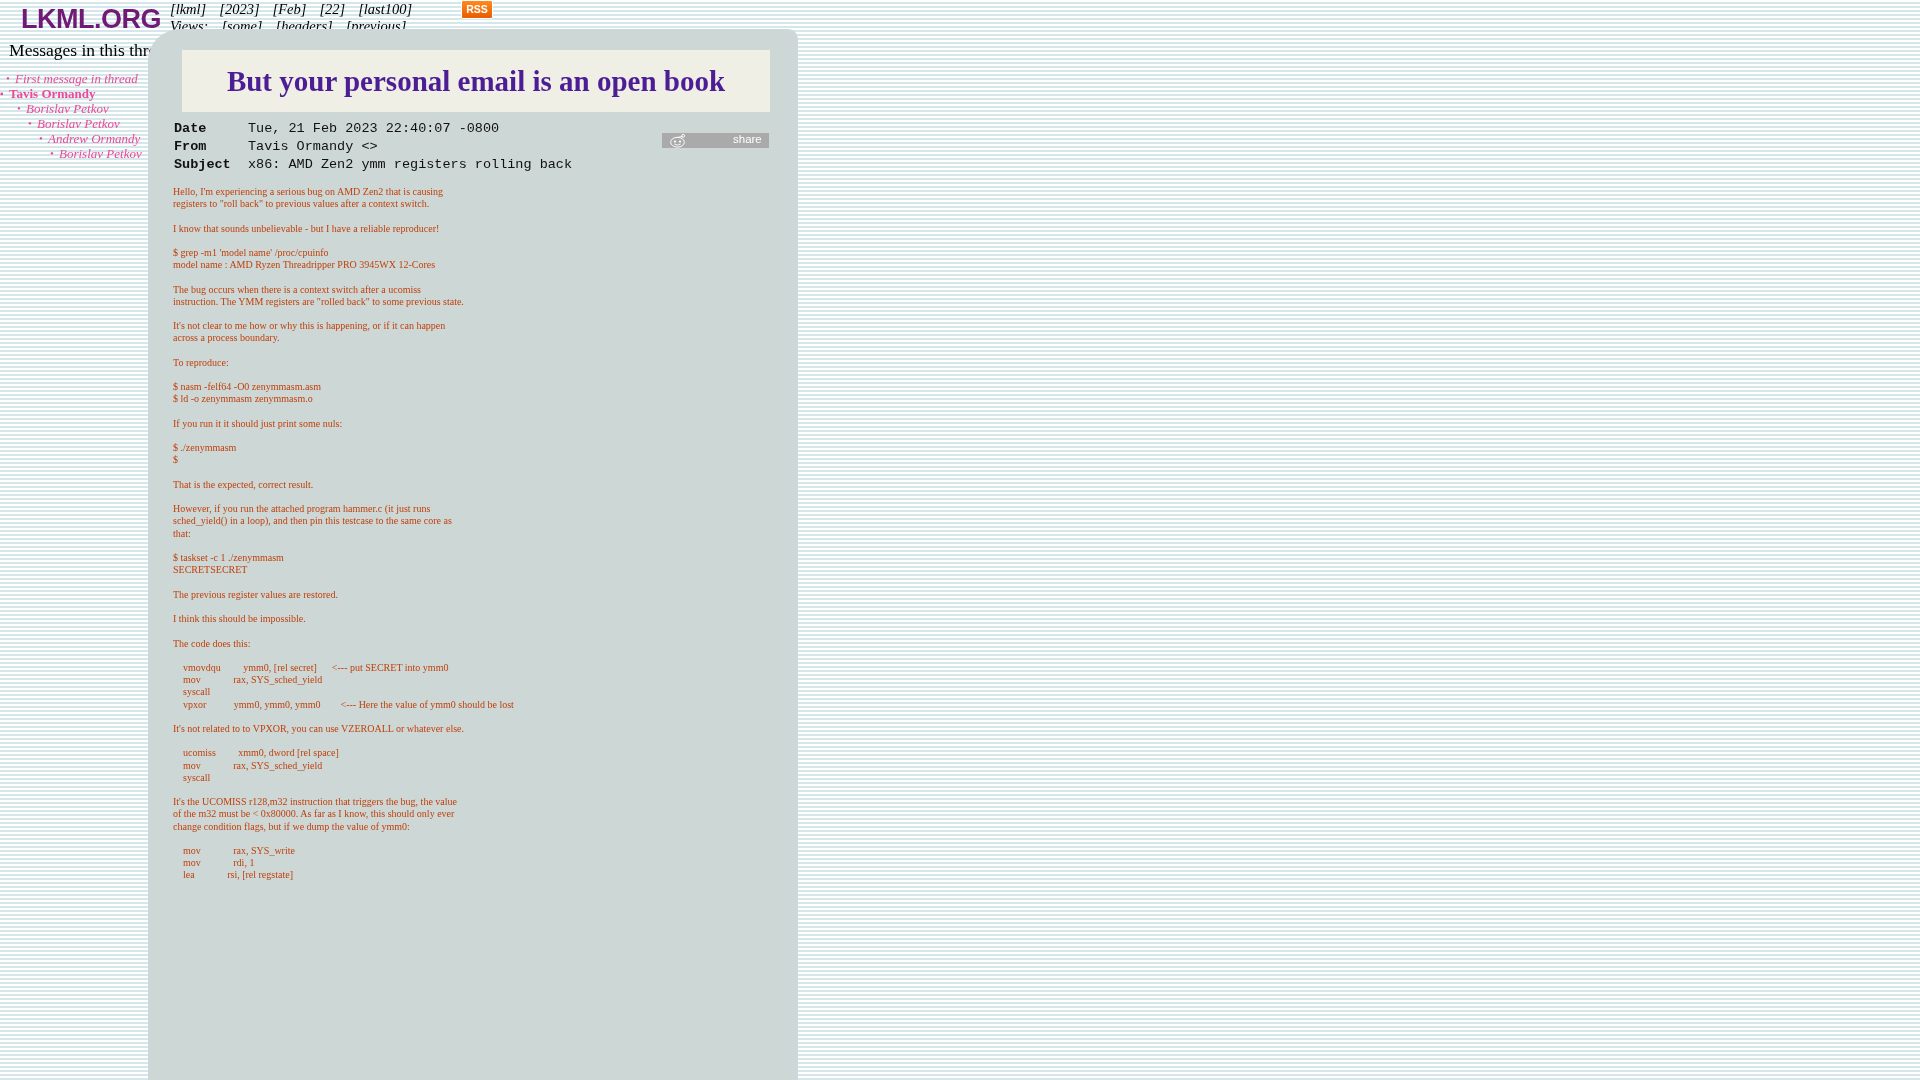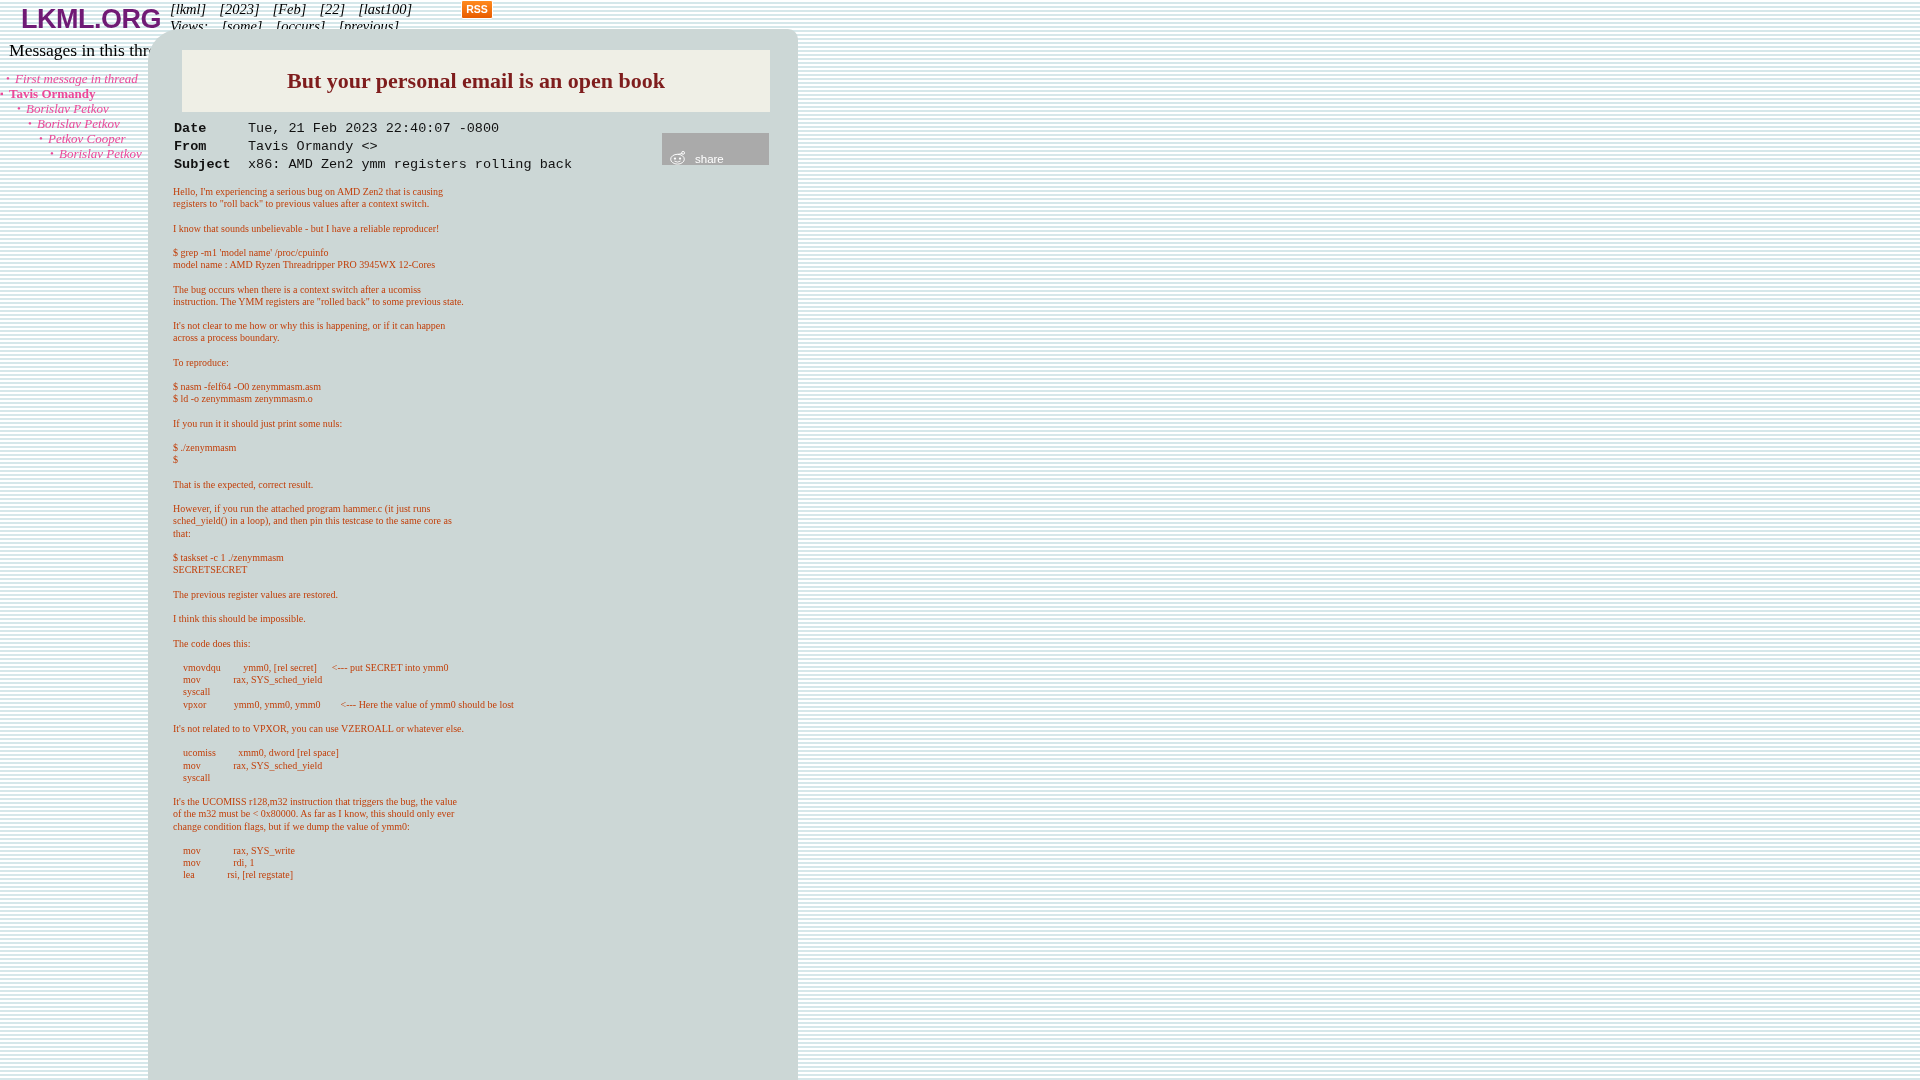--- a/index.html
+++ b/index.html
@@ -142,22 +142,22 @@
     width: 588px;
     height: 62px;
     background: #efefe6;
     display: flex;
     align-items: center;
     justify-content: center;
   }
   .subject-banner .subject-text {
     font-family: "Liberation Serif", serif;
     font-weight: bold;
-    font-size: 22px;
-    color: #7f1d1d;
+    font-size: 29px;
+    color: #4c1d95;
     text-align: right;
   }
 
   .headers {
     position: absolute;
     left: 26px;
     top: 91px;
     font-family: "Liberation Mono", monospace;
     font-size: 13.5px;
     line-height: 18px;
@@ -169,26 +169,27 @@
     width: 74px;
     font-weight: bold;
   }
   .hdr-val { }
 
   .share-btn {
     position: absolute;
     left: 514px;
     top: 104px;
     width: 107px;
-    height: 32px;
+    height: 15px;
     background: #aaaaaa;
     display: flex;
-    align-items: flex-end;
+    align-items: flex-start;
     padding-left: 7px;
     cursor: pointer;
+    gap: 38px;
   }
   .share-btn .reddit-icon { width: 17px; height: 15px; flex: 0 0 auto; }
   .share-btn .share-label {
     font-family: "Liberation Sans", sans-serif;
     font-size: 11.5px;
     color: #ffffff;
     margin-left: 9px;
   }
 
   .body-text {
@@ -210,28 +211,28 @@
 <div class="page">
 
   <div class="sidebar">
     <div class="logo">LKML.ORG</div>
     <div class="thread-title">Messages in this thread</div>
     <ul class="thread" id="thread-list">
         <li style="padding-left: 6px;"><span class="bullet">•</span><span class="label">First message in thread</span></li>
         <li class="current" style=""><span class="bullet">▪</span><span class="label">Tavis Ormandy</span></li>
         <li style="padding-left: 17px;"><span class="bullet">•</span><span class="label">Borislav Petkov</span></li>
         <li style="padding-left: 28px;"><span class="bullet">•</span><span class="label">Borislav Petkov</span></li>
-        <li style="padding-left: 39px;"><span class="bullet">•</span><span class="label">Petkov Cooper</span></li>
+        <li style="padding-left: 39px;"><span class="bullet">•</span><span class="label">Andrew Ormandy</span></li>
         <li style="padding-left: 50px;"><span class="bullet">•</span><span class="label">Borislav Petkov</span></li>
       </ul>
   </div>
 
   <div class="topnav">
     <div class="row1" id="nav-row-1"><span class="navlink">[lkml]</span><span class="navlink">[2023]</span><span class="navlink">[Feb]</span><span class="navlink">[22]</span><span class="navlink">[last100]</span><span class="rss-badge">RSS</span></div>
-    <div class="row2" id="nav-row-2"><span class="navlink views-label">Views:</span><span class="navlink">[some]</span><span class="navlink">[occurs]</span><span class="navlink">[previous]</span></div>
+    <div class="row2" id="nav-row-2"><span class="navlink views-label">Views:</span><span class="navlink">[some]</span><span class="navlink">[headers]</span><span class="navlink">[previous]</span></div>
   </div>
 
   <div class="panel">
     <div class="panel-inner">
 
       <div class="subject-banner">
         <div class="subject-text">But your personal email is an open book</div>
       </div>
 
       <div class="headers" id="header-block">

